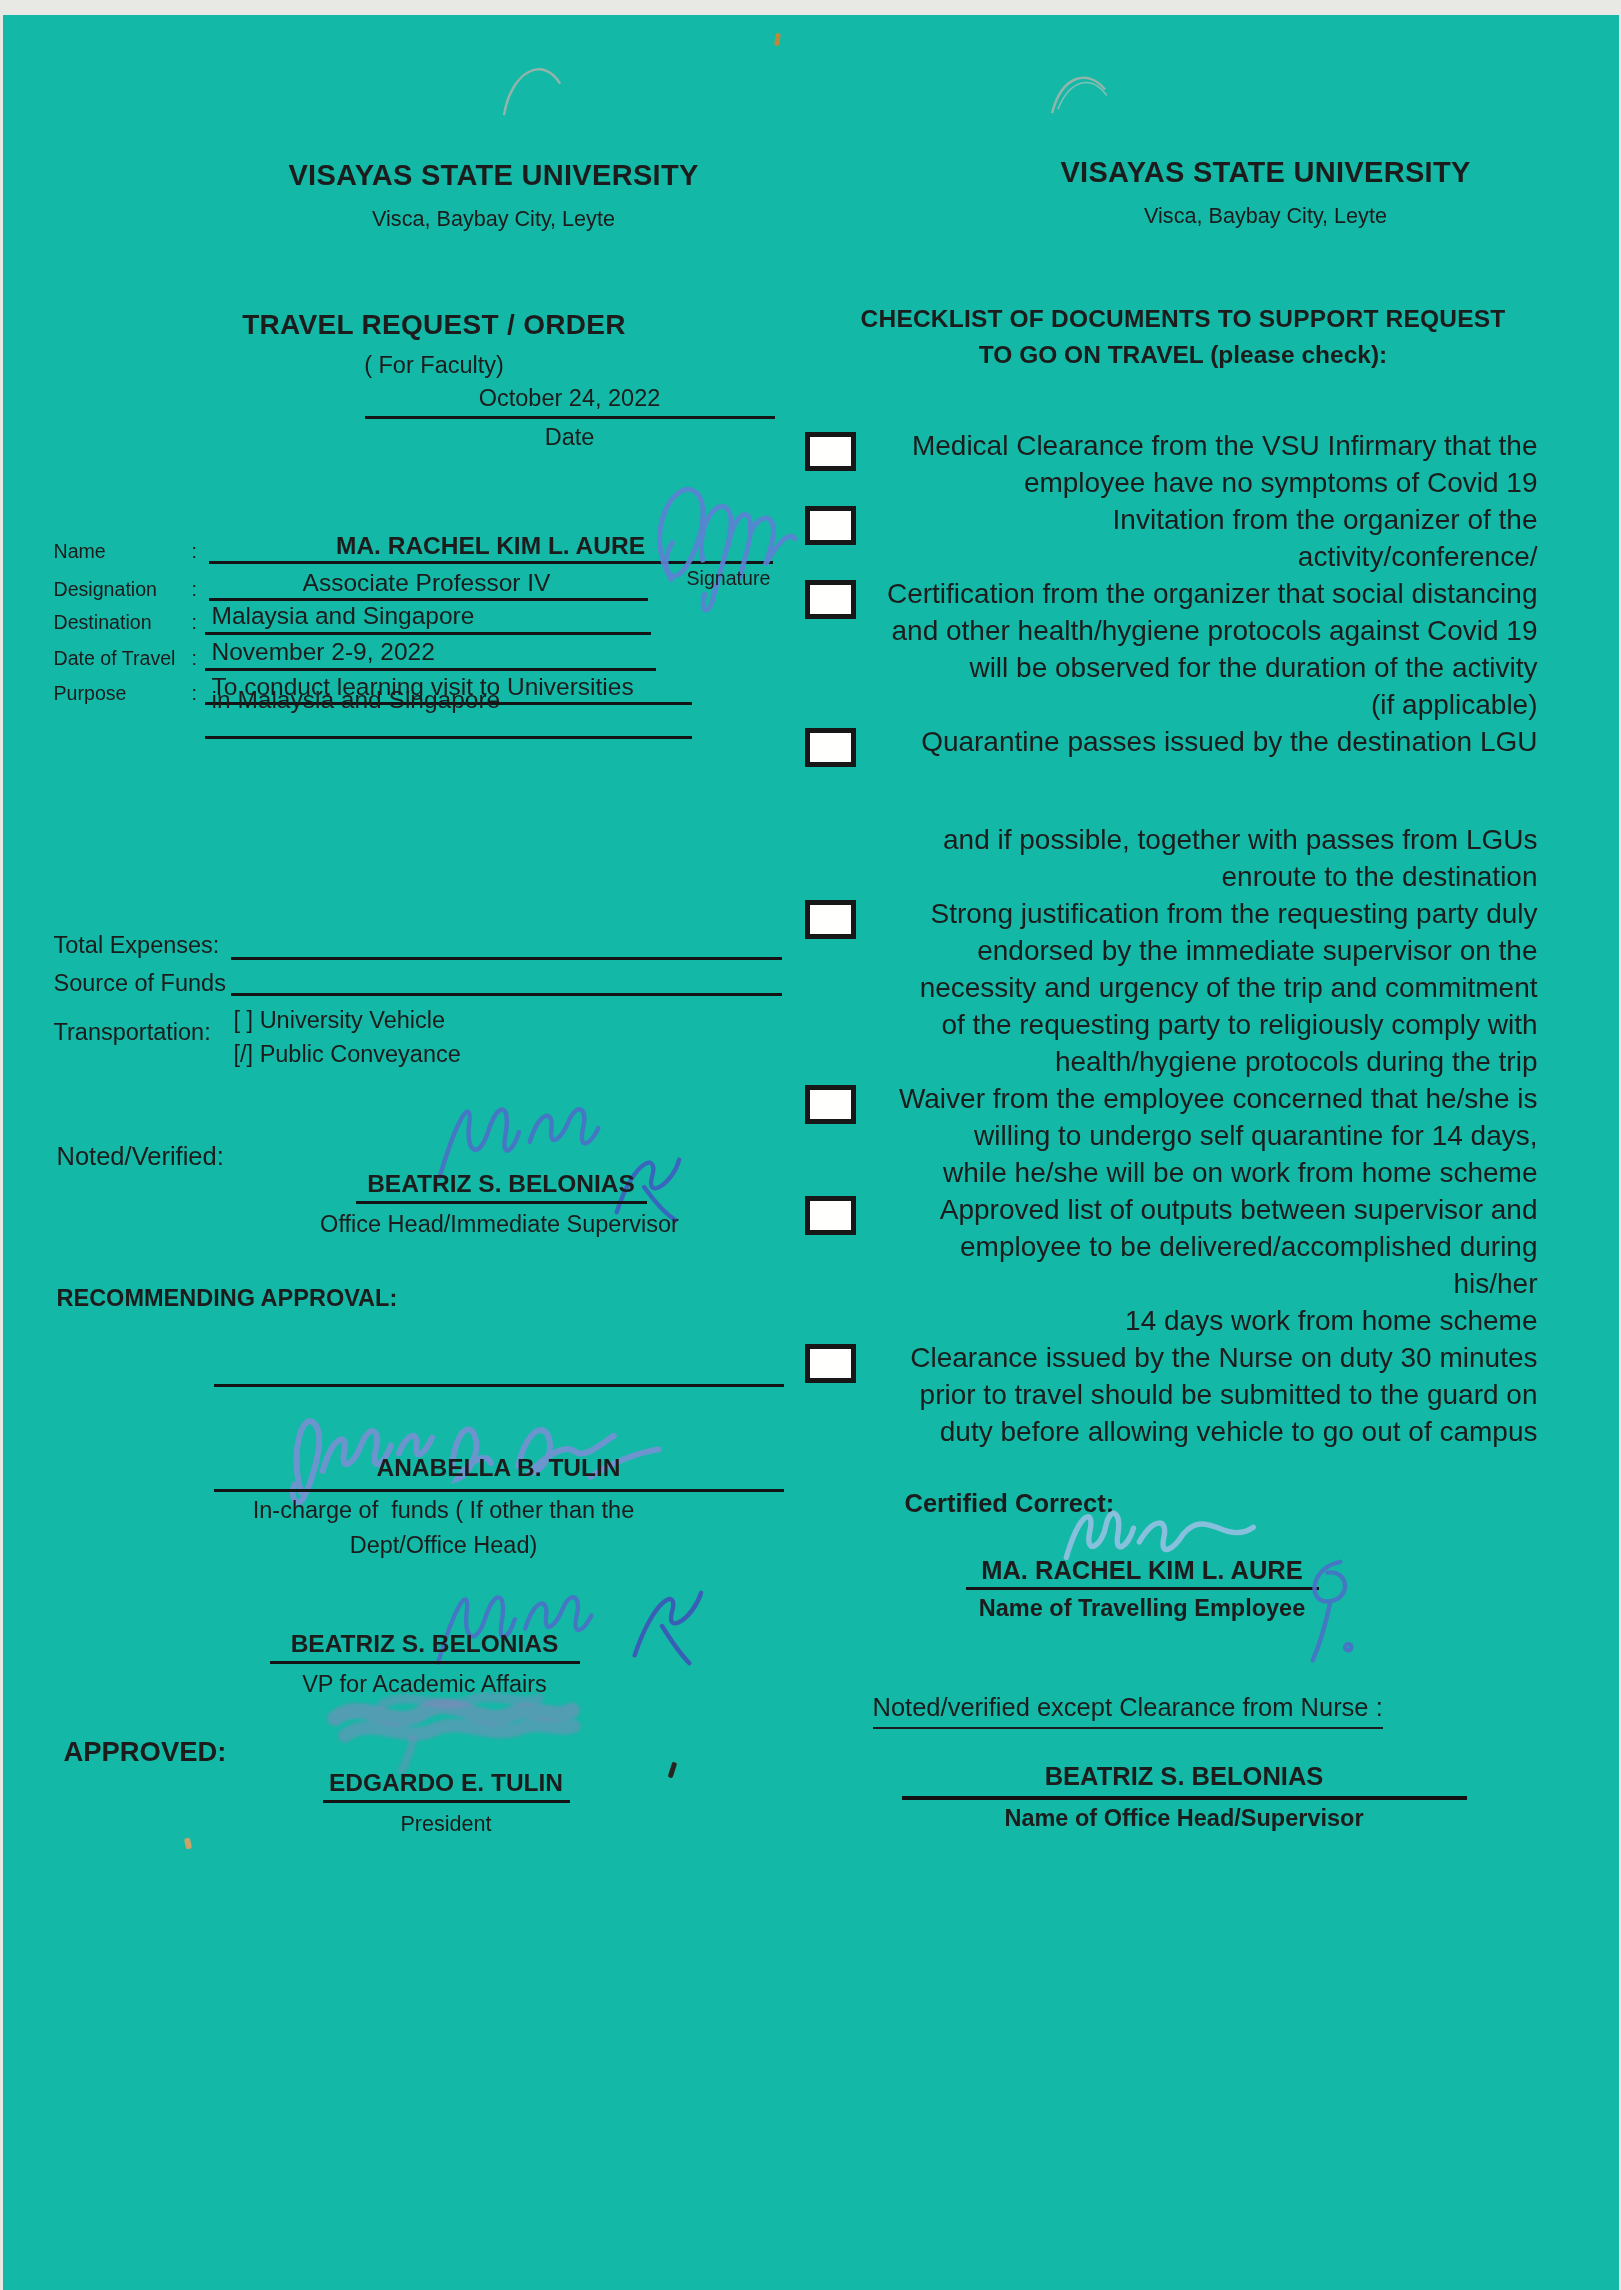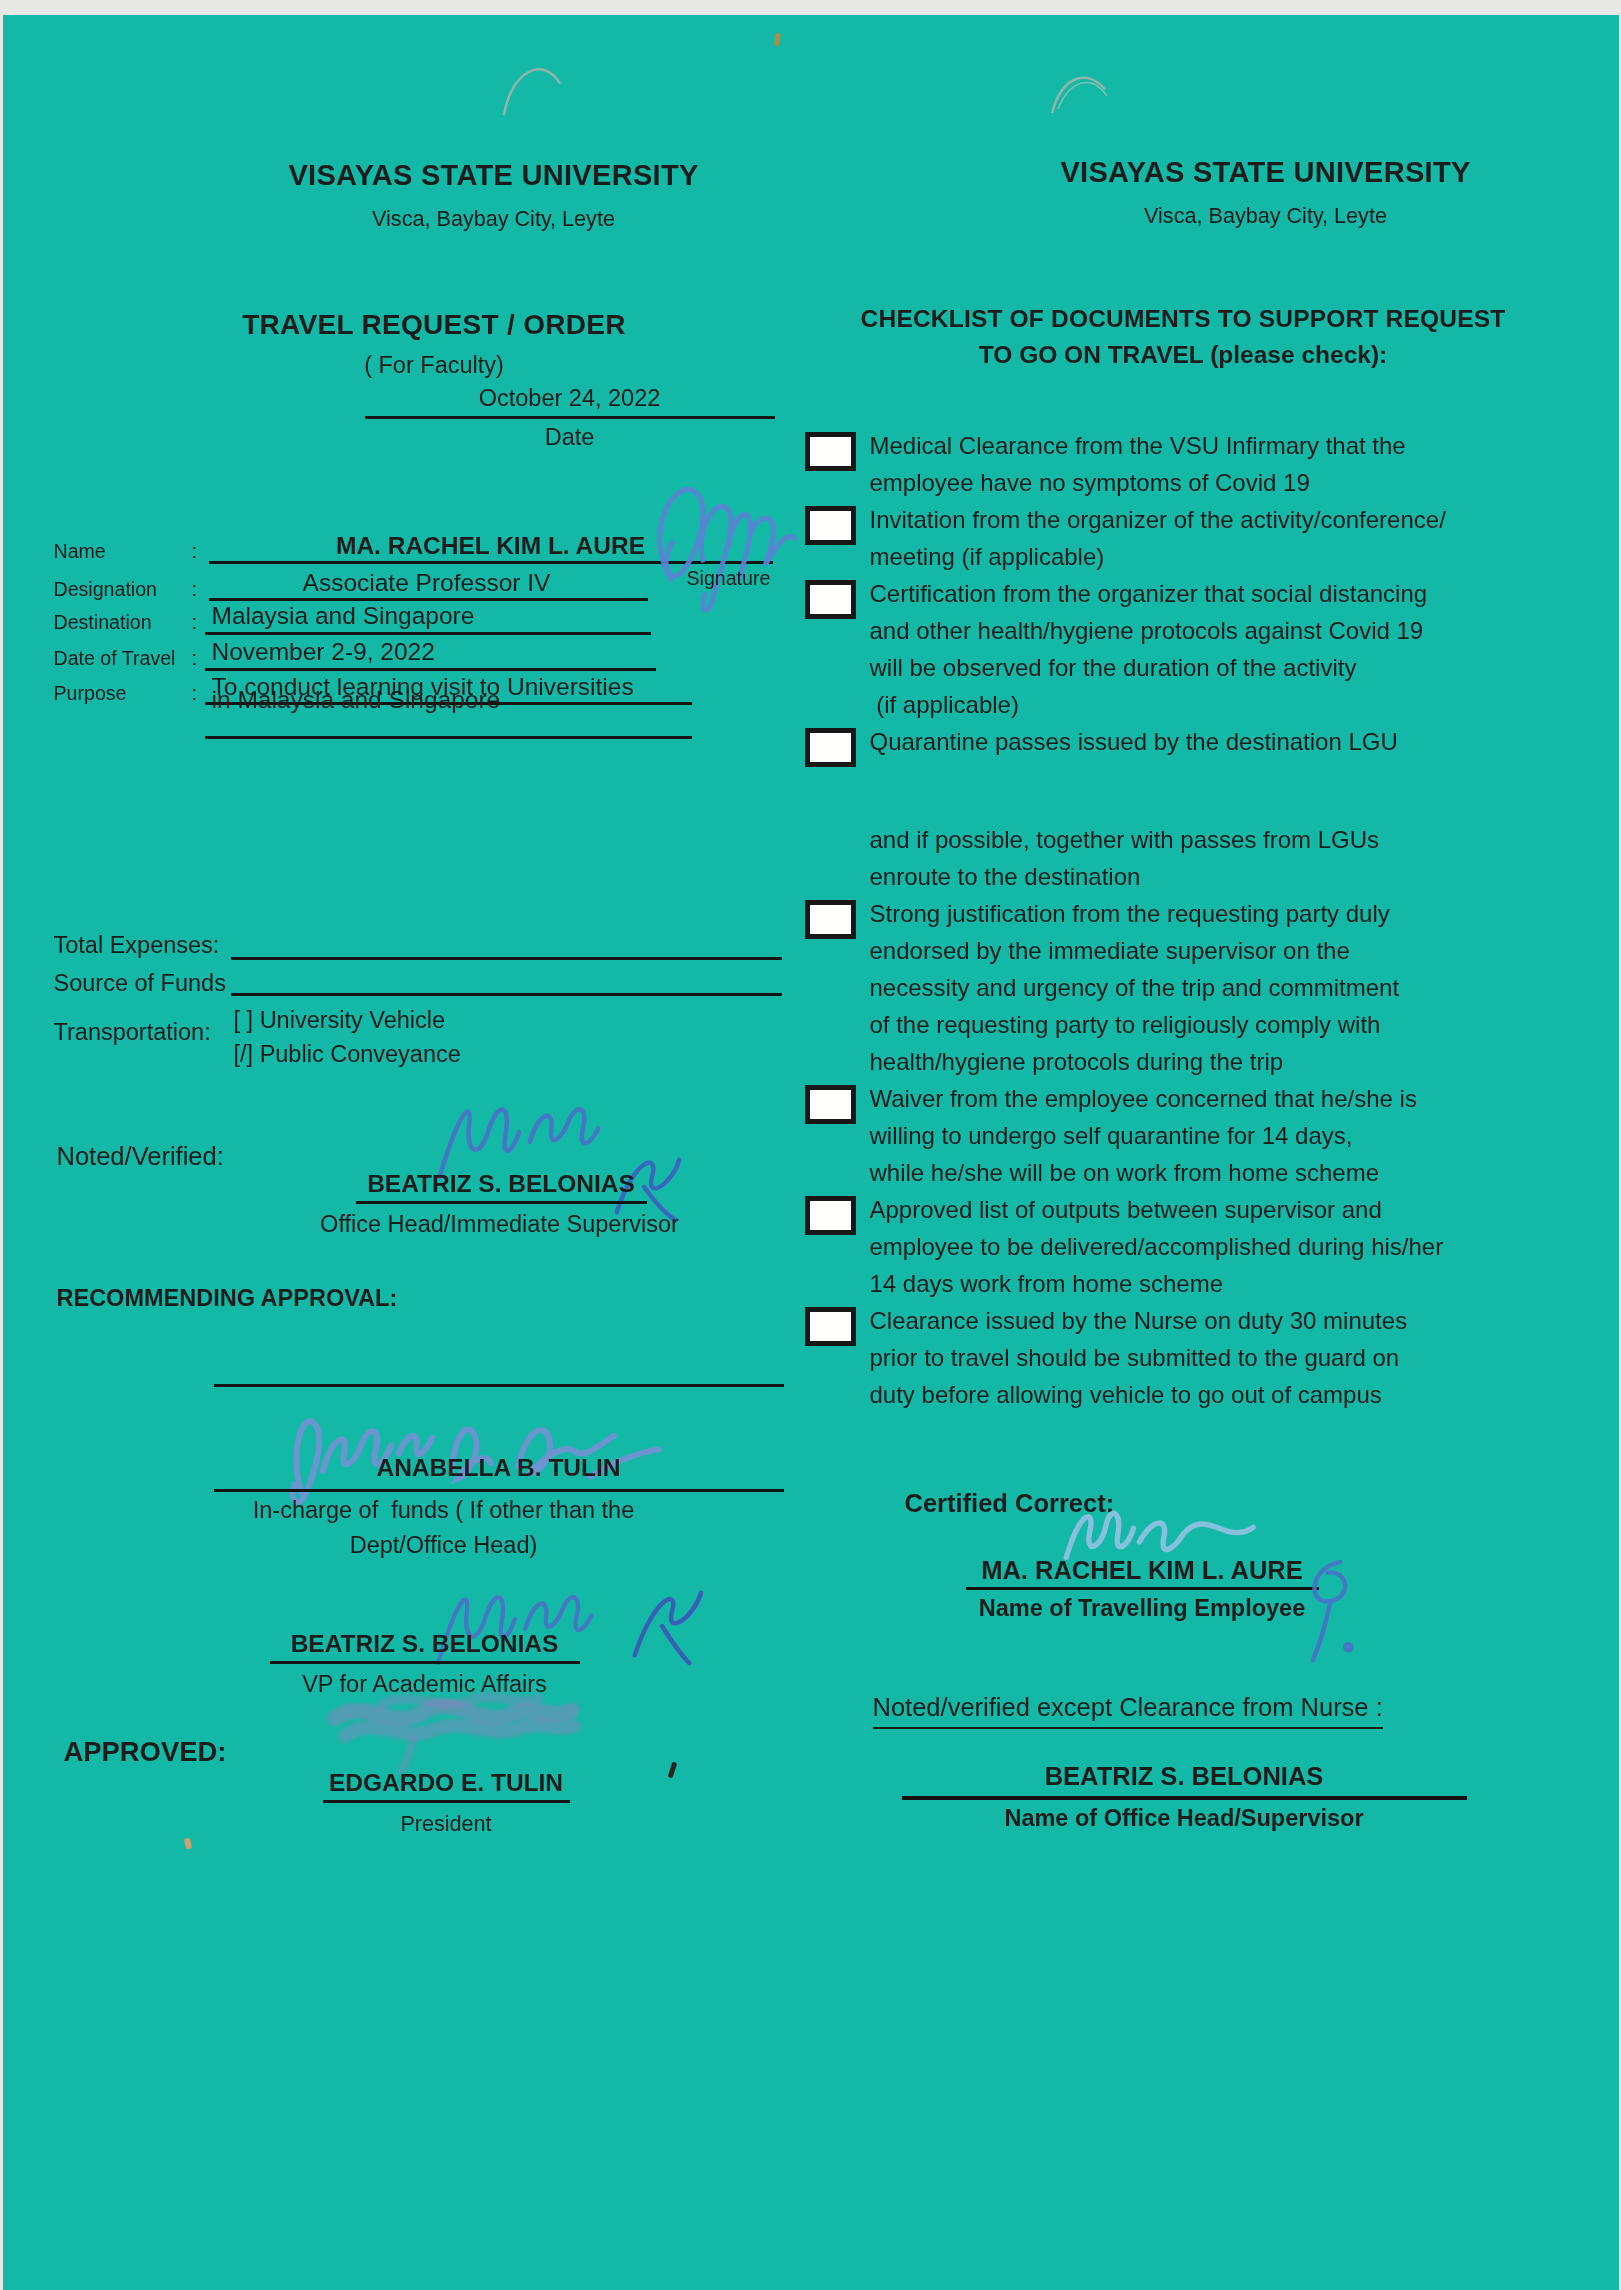--- a/index.html
+++ b/index.html
@@ -30,21 +30,21 @@
   .name-u{font-size:24.5px;font-weight:bold;border-bottom:3.9px solid #141414;padding-bottom:2.9px;}
   .name-plain{font-size:24.5px;font-weight:bold;}
   .sub-title{font-size:23.5px;}
   .hr4{border-top:3.9px solid #141414;}
   .hr5{border-top:4.9px solid #121212;}
   
   .r-univ{left:929px;top:141px;width:668px;font-size:29px;letter-spacing:0.3px;}
   .r-addr{left:929px;top:188px;width:668px;font-size:21.6px;}
   .r-title{left:818px;top:290px;width:725px;font-size:24.5px;letter-spacing:0.2px;}
   .r-title2{left:818px;top:326px;width:725px;font-size:24.5px;}
-  .checklist{left:802px;top:412px;width:733px;font-size:24px;line-height:37px;}
+  .checklist{left:802px;top:412px;width:733px;font-size:28px;line-height:37px;text-align:right;}
   .chk-item{position:relative;padding-left:65px;}
   .chk-item.cont{margin-top:61px;}
   .chk-box{position:absolute;left:0;top:4.9px;width:41px;height:29px;border:5.9px solid #171717;background:#fffffe;}
   .chk-line{white-space:pre-wrap;}
   .cert-label{font-size:25.5px;font-weight:bold;}
   .emp-name{font-size:25.5px;font-weight:bold;border-bottom:3.9px solid #141414;padding-bottom:2px;}
   .emp-title{font-size:23.5px;font-weight:bold;}
   .noted-except{font-size:25.5px;border-bottom:2.9px solid #1c1c1c;padding-bottom:4.9px;display:inline-block;text-align:right;}
   .sup-name{font-size:25.5px;font-weight:bold;}
   .sup-title{font-size:23.5px;font-weight:bold;}
@@ -194,21 +194,20 @@
 
   <div class="abs checklist">
     <div class="chk-item">
       <span class="chk-box"></span>
       <div class="chk-line">Medical Clearance from the VSU Infirmary that the</div>
       <div class="chk-line">employee have no symptoms of Covid 19</div>
     </div>
     <div class="chk-item">
       <span class="chk-box"></span>
       <div class="chk-line">Invitation from the organizer of the activity/conference/</div>
-      <div class="chk-line">meeting (if applicable)</div>
     </div>
     <div class="chk-item">
       <span class="chk-box"></span>
       <div class="chk-line">Certification from the organizer that social distancing</div>
       <div class="chk-line">and other health/hygiene protocols against Covid 19</div>
       <div class="chk-line">will be observed for the duration of the activity</div>
       <div class="chk-line"> (if applicable)</div>
     </div>
     <div class="chk-item">
       <span class="chk-box"></span>

